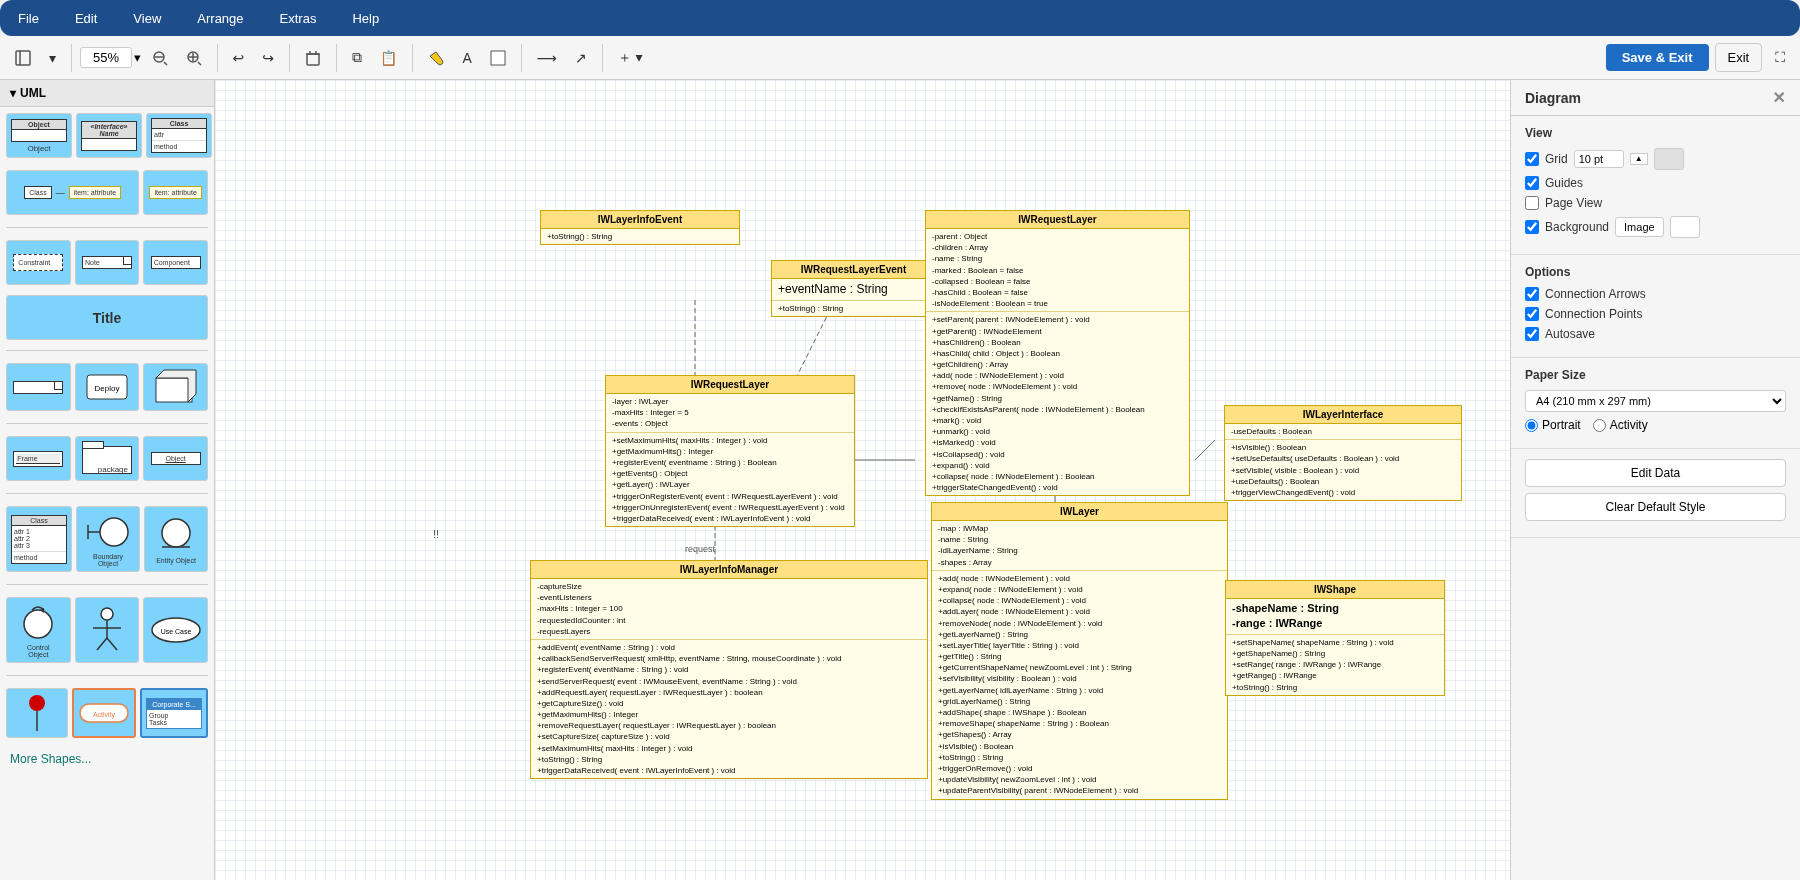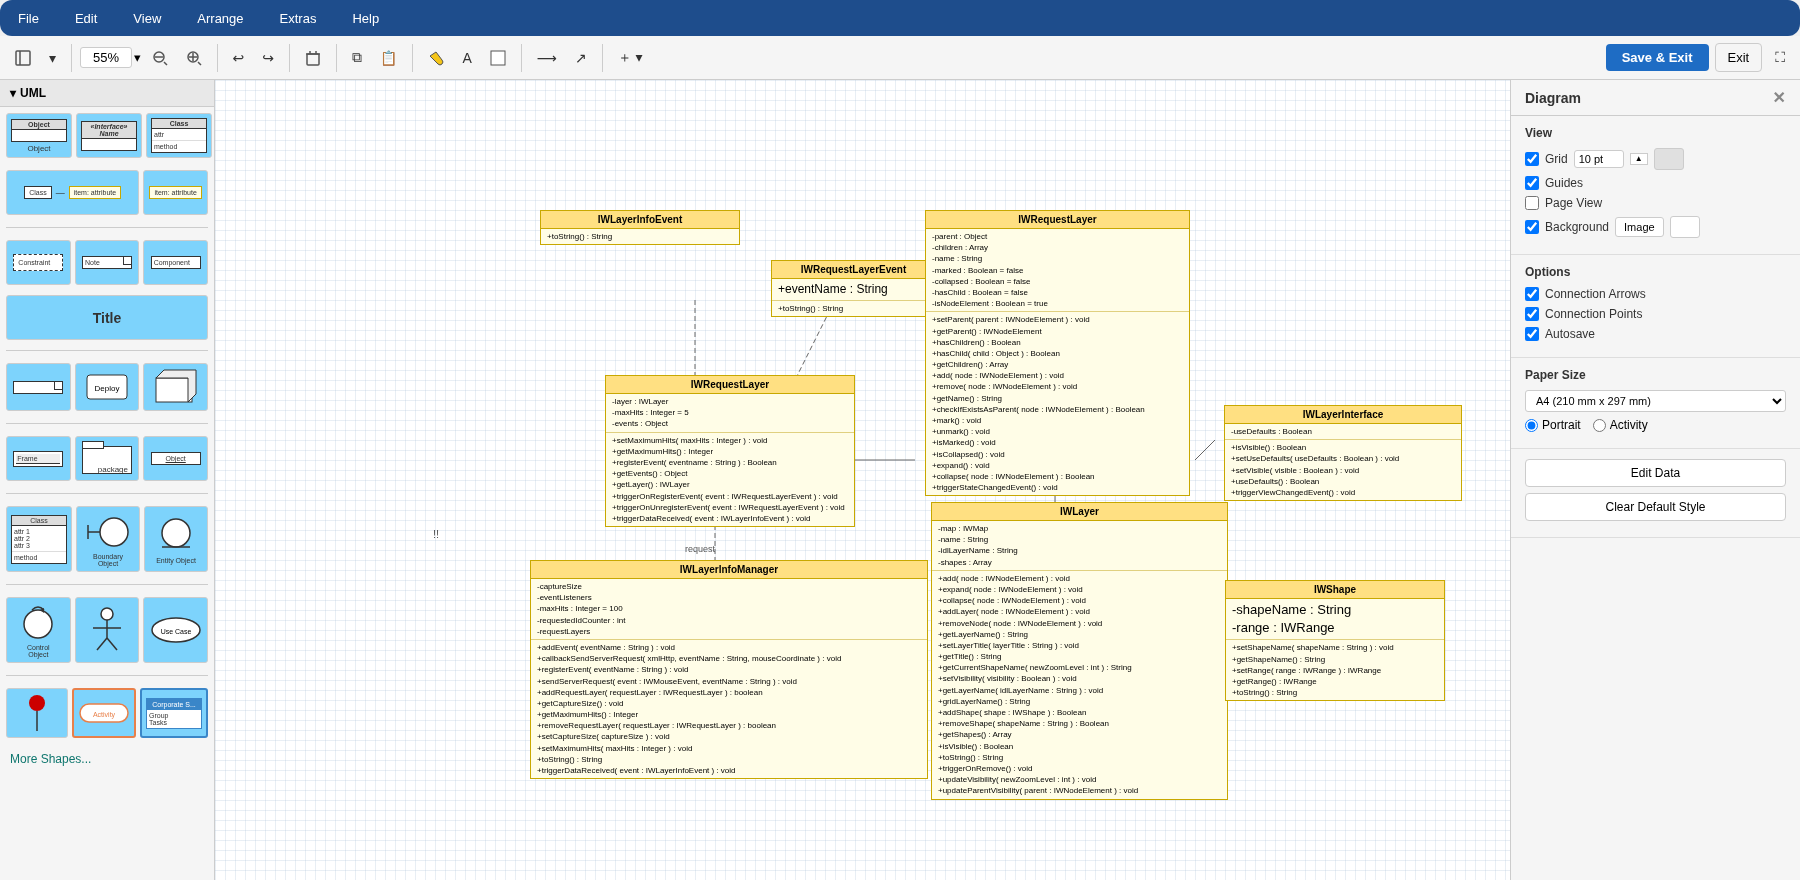--- a/index.html
+++ b/index.html
@@ -709,21 +709,21 @@
           <div>+isVisible() : Boolean</div>
           <div>+setUseDefaults( useDefaults : Boolean ) : void</div>
           <div>+setVisible( visible : Boolean ) : void</div>
           <div>+useDefaults() : Boolean</div>
           <div>+triggerViewChangedEvent() : void</div>
         </div>
       </div>
 
       <div class="uml-class" style="left:1010px;top:500px;width:220px;">
         <div class="uml-class-header">IWShape</div>
-        <div class="uml-class-section" style="font-size:13px;">
+        <div class="uml-class-section" style="font-size:11px;font-weight:bold;">
           <div>-shapeName : String</div>
           <div>-range : IWRange</div>
         </div>
         <div class="uml-class-section" style="font-size:8px;">
           <div>+setShapeName( shapeName : String ) : void</div>
           <div>+getShapeName() : String</div>
           <div>+setRange( range : IWRange ) : IWRange</div>
           <div>+getRange() : IWRange</div>
           <div>+toString() : String</div>
         </div>

